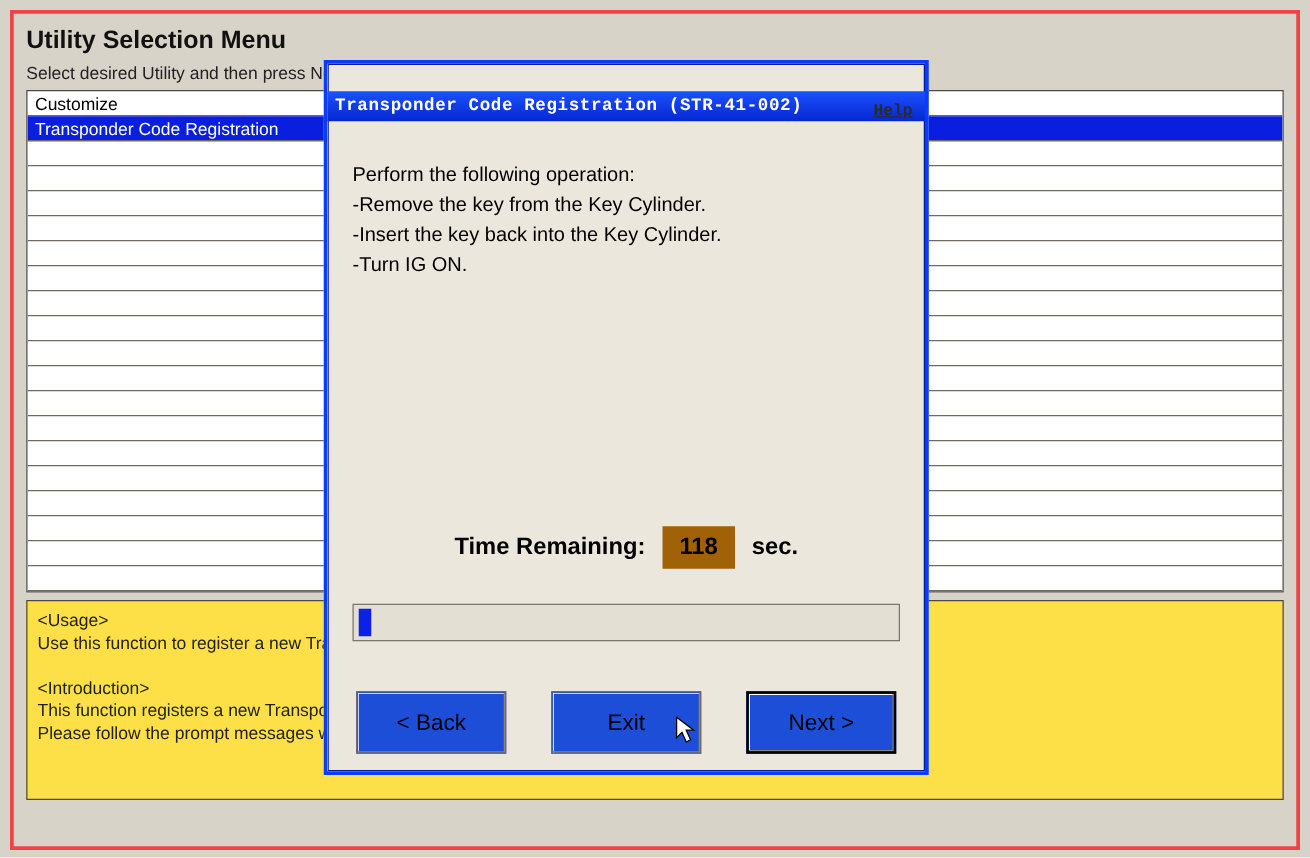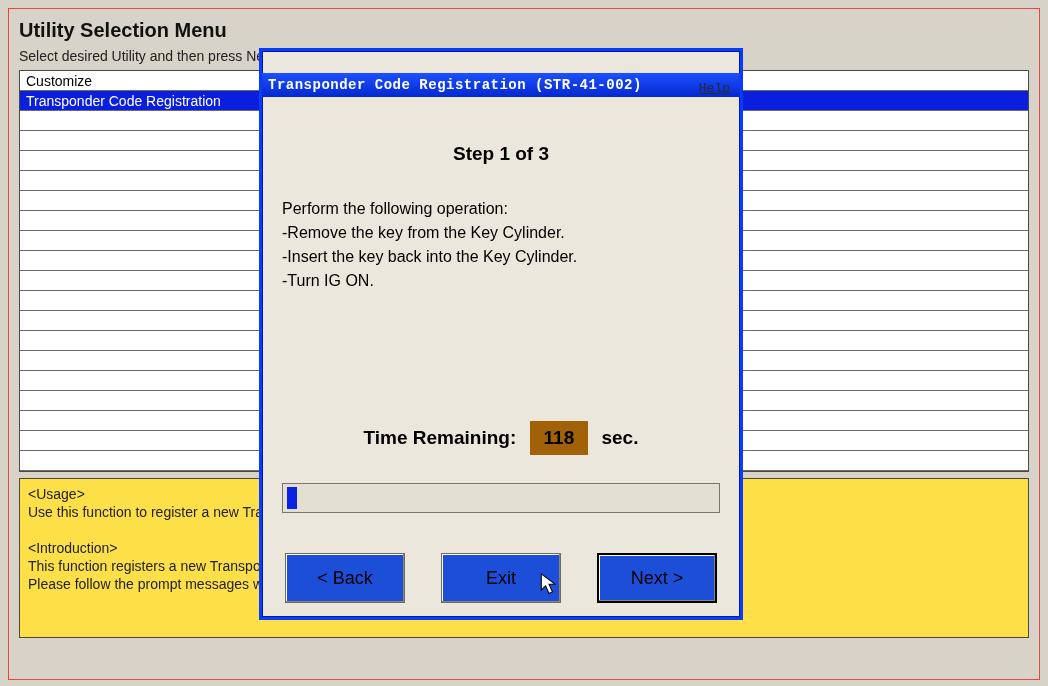--- a/index.html
+++ b/index.html
@@ -11,21 +11,21 @@
     font-family: Arial, sans-serif;
     position: relative;
     overflow: hidden;
   }
   .main-frame {
     position: absolute;
     left: 8px;
     top: 8px;
     right: 8px;
     bottom: 6px;
-    border: 1px solid #ef4444;
+    border: 3px solid #ef4444;
     background: #d8d3c8;
     padding: 10px 8px 0 8px;
   }
   h1.page-title {
     margin: 0 0 6px 2px;
     font-size: 20px;
     font-weight: 700;
     color: #111;
   }
   .page-subtitle {
@@ -89,21 +89,21 @@
     padding: 0 6px;
     letter-spacing: 0.5px;
     margin-top: 22px;
   }
   .help-link {
     position: absolute;
     right: 10px;
     top: 30px;
     font-family: "Courier New", monospace;
     font-size: 13px;
-    font-weight: 400;
+    font-weight: 700;
     color: #2a2a2a;
     text-decoration: underline;
     cursor: pointer;
   }
   .step-label {
     text-align: center;
     font-weight: 700;
     font-size: 19px;
     margin-top: 46px;
   }
@@ -214,21 +214,20 @@
 This function registers a new Transponde
 Please follow the prompt messages wher</div>
 </div>
 
 <div class="modal">
   <div class="titlebar">
     <span>Transponder Code Registration (STR-41-002)</span>
   </div>
   <span class="help-link">Help</span>
 
-  <div class="step-label">Step 1 of 3</div>
 
   <div class="instructions">Perform the following operation:
 -Remove the key from the Key Cylinder.
 -Insert the key back into the Key Cylinder.
 -Turn IG ON.</div>
 
   <div class="time-row">
     <span>Time Remaining:</span>
     <span class="value-box">118</span>
     <span>sec.</span>

